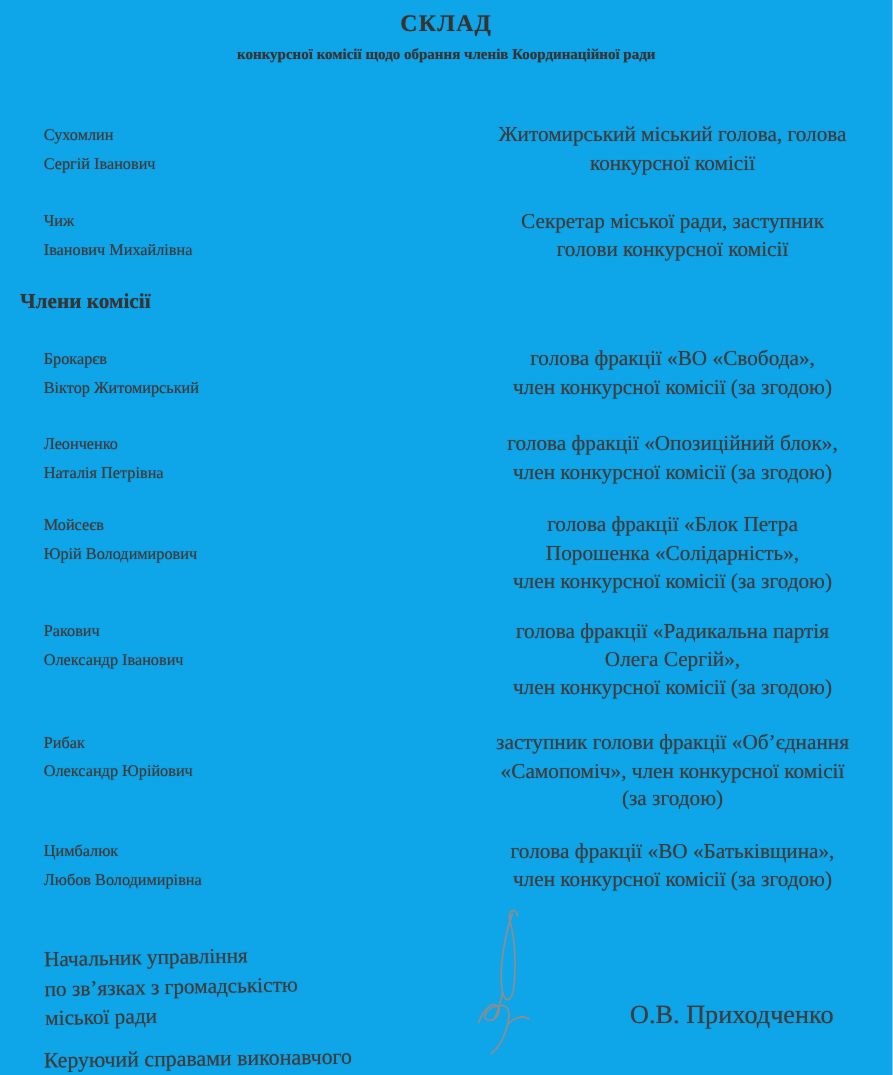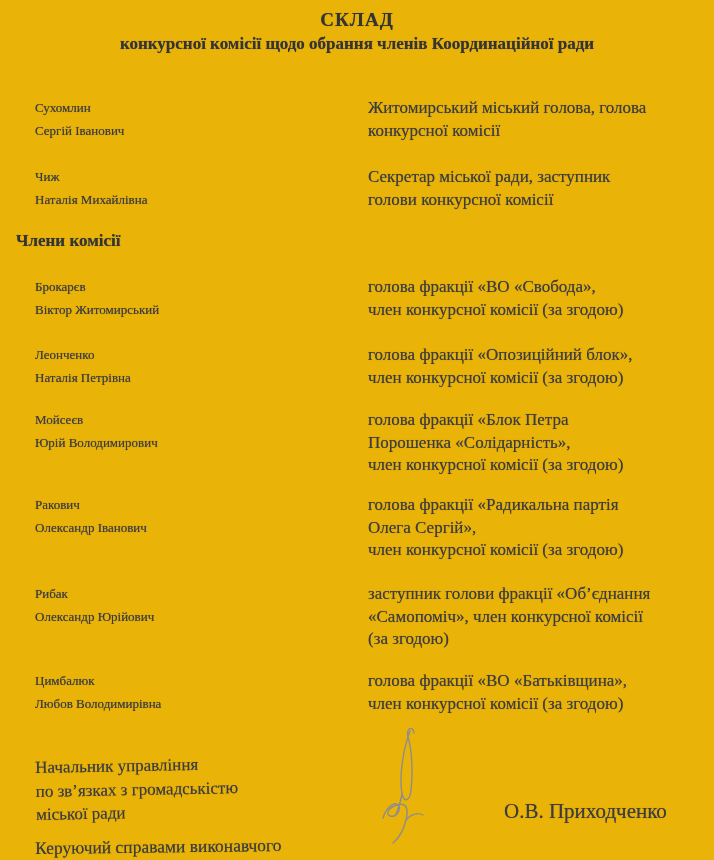--- a/index.html
+++ b/index.html
@@ -5,42 +5,42 @@
   html, body {
     margin: 0;
     padding: 0;
     background: #e8e8e6;
   }
   .page {
     position: relative;
     width: 714px;
     height: 860px;
     margin: 0 auto;
-    background: #eab308;
+    background: #0ea5e9;
     overflow: hidden;
     font-family: "Liberation Serif", "DejaVu Serif", serif;
     color: #3d3d3d;
     text-shadow: 0 0 0.7px rgba(70,70,70,0.75);
   }
   .title-block {
     position: absolute;
     top: 8px;
     left: 0;
     width: 100%;
     text-align: center;
   }
   .doc-title {
     font-size: 19px;
     font-weight: bold;
     letter-spacing: 1px;
     line-height: 24px;
     color: #343434;
   }
   .doc-subtitle {
-    font-size: 17px;
+    font-size: 12px;
     font-weight: bold;
     line-height: 23px;
     color: #343434;
   }
   .section-heading {
     position: absolute;
     left: 0;
     width: 100%;
     text-align: left;
     font-size: 17px;
@@ -63,20 +63,21 @@
     white-space: pre;
   }
   .col-role {
     position: absolute;
     left: 368px;
     top: 0;
     width: 340px;
     font-size: 17px;
     line-height: 22.5px;
     white-space: pre;
+    text-align: center;
   }
   .footer-position {
     position: absolute;
     left: 35px;
     width: 300px;
     font-size: 17px;
     line-height: 23.5px;
     white-space: pre;
     transform: rotate(-1.1deg);
     transform-origin: left top;
@@ -117,21 +118,21 @@
 
   <div class="row" style="top:97px">
     <div class="col-name">Сухомлин
 Сергій Іванович</div>
     <div class="col-role">Житомирський міський голова, голова
 конкурсної комісії</div>
   </div>
 
   <div class="row" style="top:166px">
     <div class="col-name">Чиж
-Наталія Михайлівна</div>
+Іванович Михайлівна</div>
     <div class="col-role">Секретар міської ради, заступник
 голови конкурсної комісії</div>
   </div>
 
   <div class="section-heading" style="top:231px">Члени комісії</div>
 
   <div class="row" style="top:276px">
     <div class="col-name">Брокарєв
 Віктор Житомирський</div>
     <div class="col-role">голова фракції «ВО «Свобода»,

